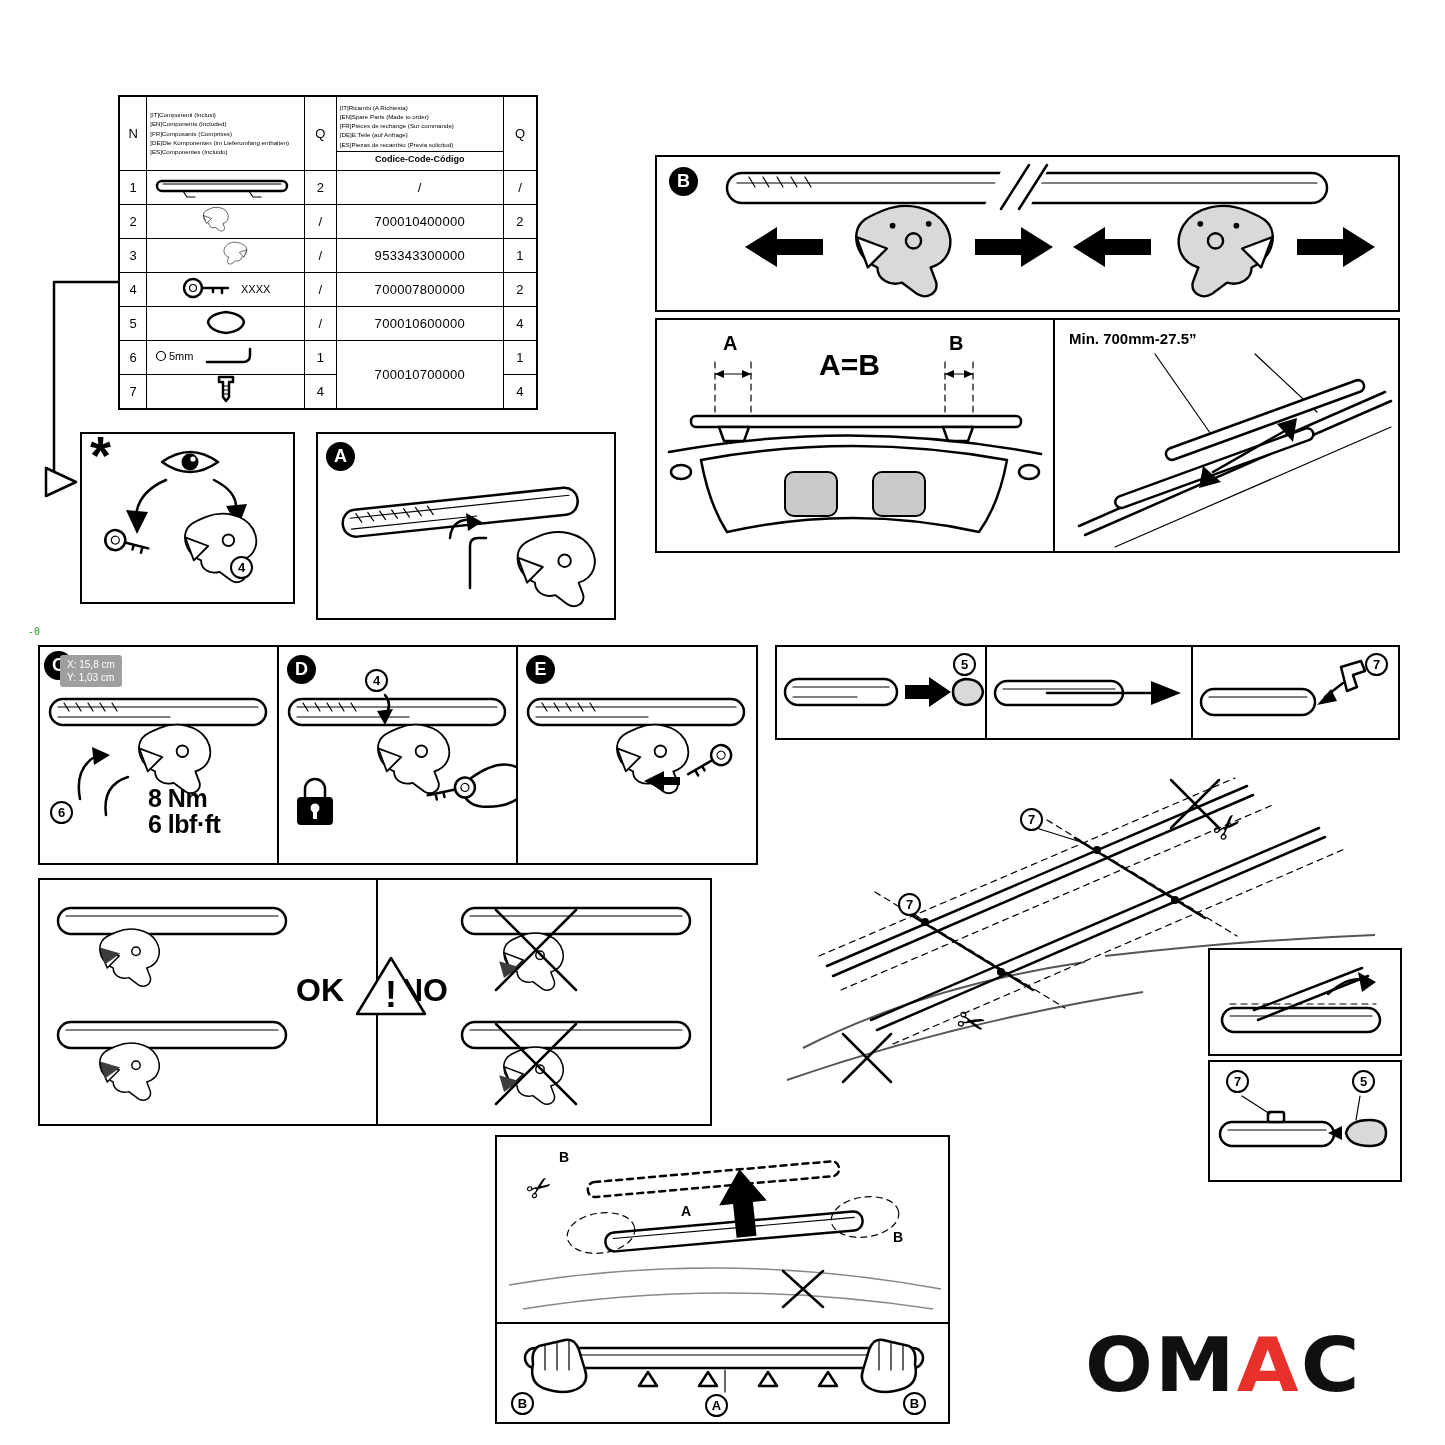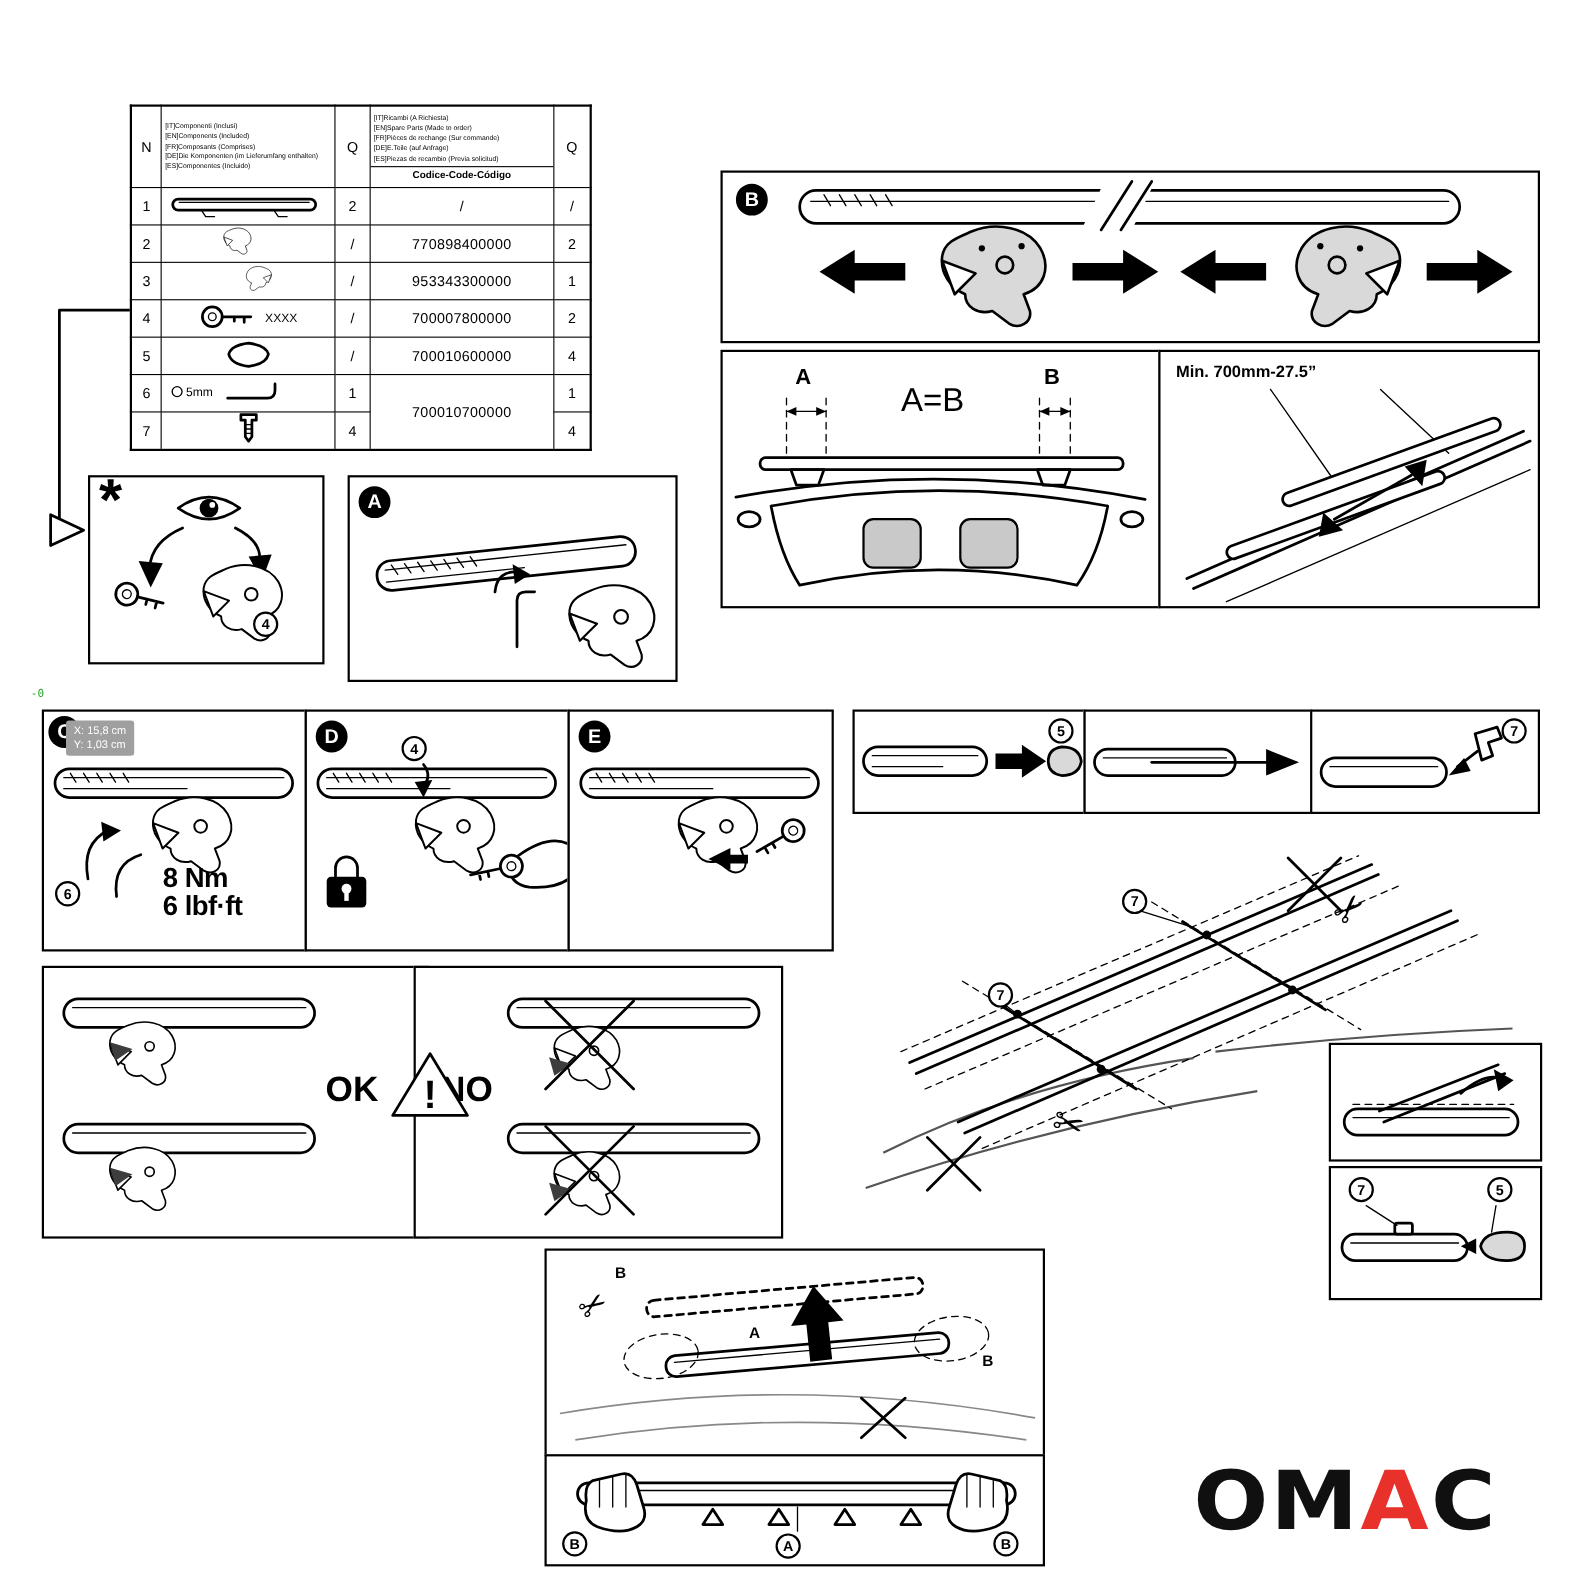--- a/index.html
+++ b/index.html
@@ -11,21 +11,21 @@
   .thin{stroke-width:1.2}
   .fillw{fill:#fff;stroke:#000;stroke-width:2.5;stroke-linejoin:round}
   .fillg{fill:#d9d9d9;stroke:#000;stroke-width:2.5;stroke-linejoin:round}
   .fillb{fill:#000;stroke:none}
   .filldk{fill:#3d3d3d;stroke:none}
   .dash{stroke-dasharray:6 5}
   .letter-badge{position:absolute;width:29px;height:29px;border-radius:50%;background:#000;color:#fff;font-weight:bold;font-size:18px;display:flex;align-items:center;justify-content:center;z-index:3}
   .ref-badge{position:absolute;width:23px;height:23px;border-radius:50%;border:2px solid #000;background:#fff;color:#000;font-weight:bold;font-size:13px;display:flex;align-items:center;justify-content:center;z-index:3}
   .starmark{position:absolute;left:8px;top:-10px;font-size:54px;font-weight:bold;z-index:3}
   .dimlabel{position:absolute;font-size:20px;font-weight:bold;z-index:3}
-  .formula{position:absolute;font-size:30px;font-weight:normal;z-index:3}
+  .formula{position:absolute;font-size:30px;font-weight:bold;z-index:3}
   .mintext{position:absolute;font-size:15px;font-weight:bold;z-index:3}
   .torque{position:absolute;font-weight:bold;font-size:25px;line-height:1.05;letter-spacing:-0.5px;z-index:3}
   .chip{position:absolute;background:#9f9f9f;color:#fff;font-size:10px;line-height:1.3;padding:3px 7px;border-radius:3px;z-index:5}
   .verdict{position:absolute;font-size:32px;font-weight:bold;z-index:3}
   .plabel{position:absolute;font-size:14px;font-weight:bold;z-index:3}
   .scissors{position:absolute;font-size:34px;line-height:1;z-index:3;font-family:"DejaVu Sans",sans-serif}
   .gmark{position:absolute;left:28px;top:626px;color:#27a327;font-family:"DejaVu Sans Mono",monospace;font-size:10px;z-index:4}
   .logo{position:absolute;left:1085px;top:1322px;font-family:"DejaVu Sans",sans-serif;font-weight:bold;font-size:74px;letter-spacing:2px;transform:scaleX(1.08);transform-origin:left top;white-space:nowrap;z-index:3}
   .lg-red{color:#e8312a}
   .lg-black{color:#101010}
@@ -100,21 +100,21 @@
     <td>2</td>
     <td>
       <svg width="154" height="30" viewBox="0 0 154 30">
         <g transform="translate(52,1) scale(0.25)">
           <path class="fillw" d="M38,10 C62,0 92,6 104,26 C114,44 108,64 88,70 L94,86 C96,97 84,104 74,98 L58,86 C44,90 32,82 32,70 C18,64 8,50 10,34 C12,20 24,16 38,10 Z"></path>
           <path class="fillw" d="M10,38 L42,50 L22,70 Z"></path>
         </g>
       </svg>
     </td>
     <td>/</td>
-    <td class="cCode">770898400000</td>
+    <td class="cCode">700010400000</td>
     <td>2</td>
   </tr>
   <tr>
     <td>3</td>
     <td>
       <svg width="154" height="30" viewBox="0 0 154 30">
         <g transform="translate(100,2) scale(-0.23,0.23)">
           <path class="fillw" d="M38,10 C62,0 92,6 104,26 C114,44 108,64 88,70 L94,86 C96,97 84,104 74,98 L58,86 C44,90 32,82 32,70 C18,64 8,50 10,34 C12,20 24,16 38,10 Z"></path>
           <path class="fillw" d="M10,38 L42,50 L22,70 Z"></path>
         </g>

